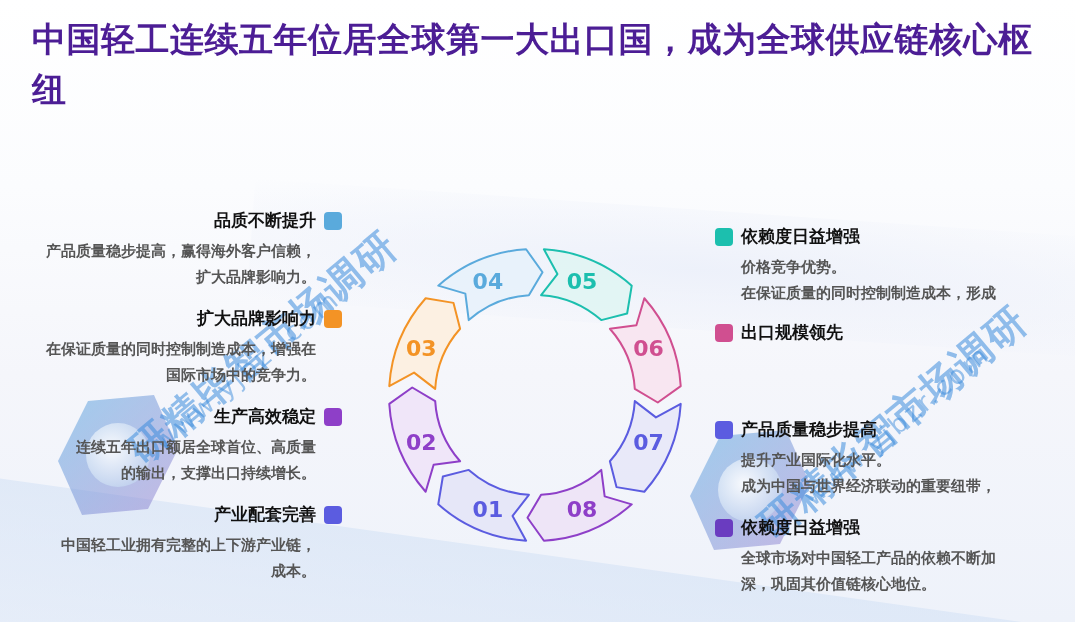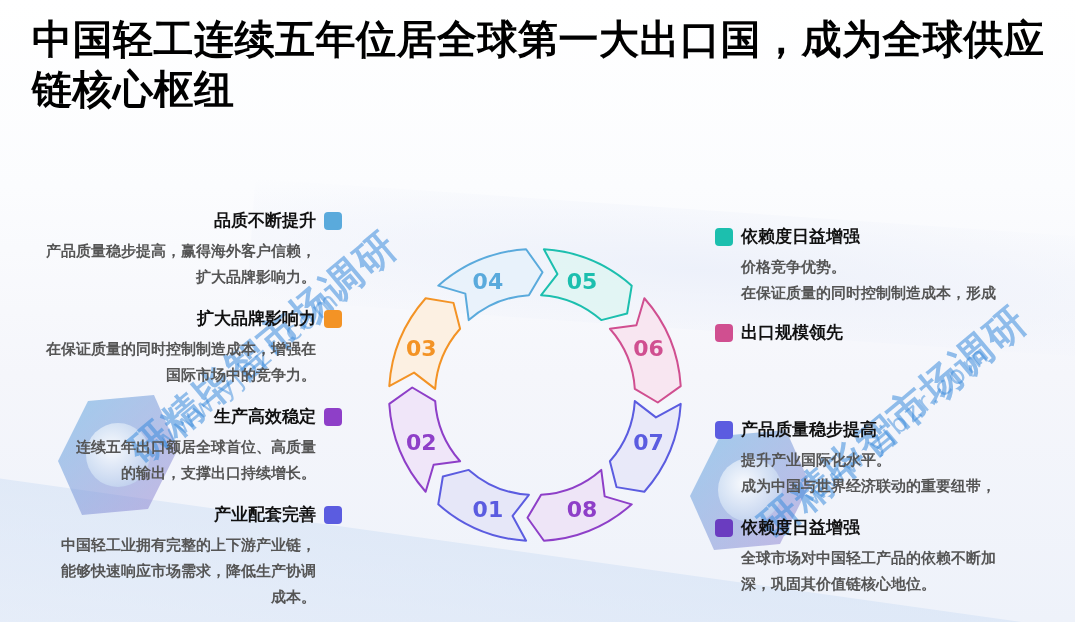--- a/index.html
+++ b/index.html
@@ -13,21 +13,21 @@
     transform: rotate(8deg); transform-origin:0 0;
     background: linear-gradient(180deg, rgba(210,225,245,0.55), rgba(225,235,250,0.2));
   }
   .bg-band2 {
     position:absolute; left:250px; top:210px; width:900px; height:120px;
     transform: rotate(4deg);
     background: radial-gradient(ellipse at center, rgba(236,240,250,0.9), rgba(255,255,255,0));
   }
   .title {
     position:absolute; left:32px; top:14px; width:1020px;
-    font-size:40px; font-weight:bold; line-height:50px; color:#000000;
+    font-size:34px; font-weight:bold; line-height:50px; color:#4c1d95;
     letter-spacing:0.5px;
   }
   .item { position:absolute; width:320px; }
   .item .head { display:flex; align-items:center; gap:8px; }
   .item.left .head { justify-content:flex-end; }
   .item .h {
     font-size:17px; font-weight:bold; color:#111;
   }
   .marker { width:18px; height:18px; border-radius:4px; flex:0 0 auto; }
   .item .d {
@@ -141,21 +141,20 @@
       <div>的输出，支撑出口持续增长。</div>
     </div>
 </div>
 <div class="item left" style="left:22px;top:503px;">
   <div class="head">
       <span class="h">产业配套完善</span>
       <span class="marker" style="background: rgb(91, 92, 224);"></span>
     </div>
   <div class="d">
       <div>中国轻工业拥有完整的上下游产业链，</div>
-      <div>能够快速响应市场需求，降低生产协调</div>
       <div>成本。</div>
     </div>
 </div>
 
 <div class="item right" style="left:715px;top:225px;">
   <div class="head">
       <span class="marker" style="background: rgb(28, 191, 174);"></span>
       <span class="h">依赖度日益增强</span>
     </div>
   <div class="d">

